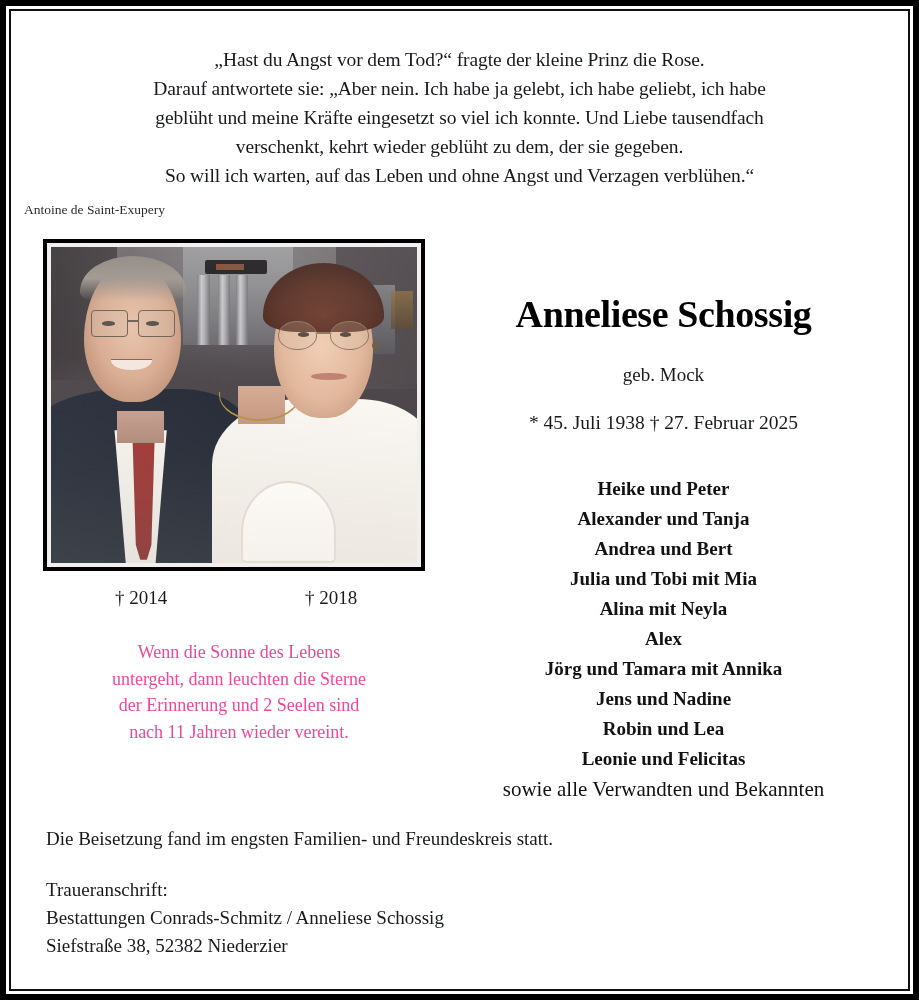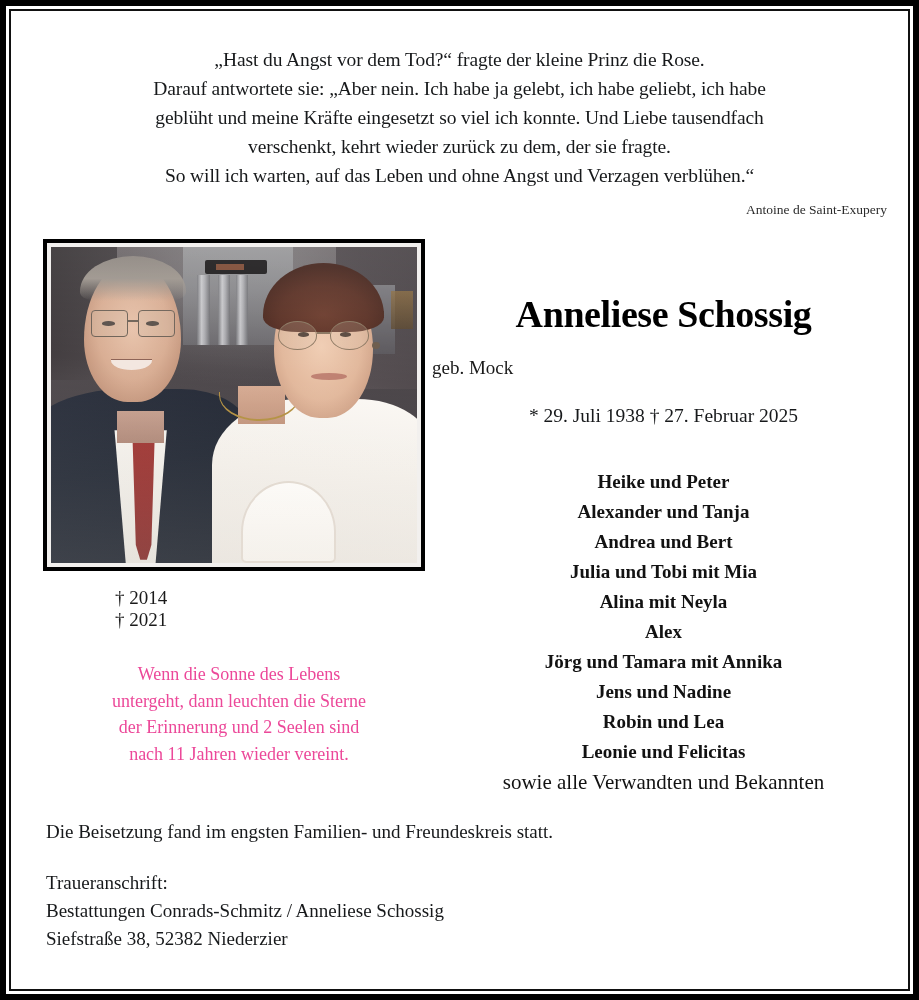--- a/index.html
+++ b/index.html
@@ -44,21 +44,21 @@
   .quote {
     text-align: center;
     font-size: 19.5px;
     line-height: 29px;
     color: #17191b;
     margin-top: 34px;
     letter-spacing: -0.1px;
   }
   .quote-line { white-space: nowrap; }
   .quote-author {
-    text-align: right;
+    text-align: left;
     font-size: 13.5px;
     color: #2b2b2b;
     margin-top: 12px;
     padding-right: 8px;
   }
 
   
   .middle {
     display: flex;
     align-items: flex-start;
@@ -343,21 +343,20 @@
     position: absolute; inset: 0;
     background: linear-gradient(185deg, rgba(255,255,255,0.10) 0%, rgba(255,255,255,0.0) 40%, rgba(255,252,248,0.16) 100%);
     pointer-events: none;
   }
 
   
   .years {
     display: flex;
     margin-top: 16px;
     padding-left: 22px;
-    flex-direction: column;
   }
   .year {
     font-size: 19px;
     color: #1a1a1a;
     width: 190px;
     text-align: center;
   }
 
   
   .verse {
@@ -372,24 +371,24 @@
   
   .deceased-name {
     text-align: center;
     font-size: 38px;
     font-weight: bold;
     letter-spacing: -0.4px;
     color: #000000;
     line-height: 1.04;
   }
   .maiden-name {
-    text-align: left;
+    text-align: center;
     font-size: 19px;
     color: #1a1a1a;
-    margin-top: 22px;
+    margin-top: 29px;
   }
   .life-dates {
     text-align: center;
     font-size: 19.5px;
     color: #17191b;
     margin-top: 26px;
     white-space: nowrap;
   }
   .mourners {
     margin-top: 40px;
@@ -430,21 +429,21 @@
 
 <div class="obituary">
   <div class="inner-rule"></div>
 
   <div class="page-body">
 
     <div class="quote">
       <div class="quote-line">„Hast du Angst vor dem Tod?“  fragte der kleine Prinz die Rose.</div>
       <div class="quote-line">Darauf antwortete sie: „Aber nein. Ich habe ja gelebt, ich habe geliebt, ich habe</div>
       <div class="quote-line">geblüht und meine Kräfte eingesetzt so viel ich konnte. Und Liebe tausendfach</div>
-      <div class="quote-line">verschenkt, kehrt wieder zurück zu dem, der sie fragte.</div>
+      <div class="quote-line">verschenkt, kehrt wieder geblüht zu dem, der sie gegeben.</div>
       <div class="quote-line">So will ich warten, auf das Leben und ohne Angst  und Verzagen verblühen.“</div>
     </div>
     <div class="quote-author">Antoine de Saint-Exupery</div>
 
     <div class="middle">
 
       <div class="col-left">
 
         <div class="photo-frame">
           <div class="photo">
@@ -489,36 +488,36 @@
             </div>
             <div class="woman-earring"></div>
             <div class="woman-mouth"></div>
 
             <div class="photo-haze"></div>
           </div>
         </div>
 
         <div class="years">
           <div class="year">† 2014</div>
-          <div class="year">† 2021</div>
+          <div class="year">† 2018</div>
         </div>
 
         <div class="verse">
           <div>Wenn die Sonne des Lebens</div>
           <div>untergeht, dann leuchten die Sterne</div>
           <div>der Erinnerung und 2 Seelen sind</div>
           <div>nach 11 Jahren wieder vereint.</div>
         </div>
 
       </div>
 
       <div class="col-right">
         <div class="deceased-name">Anneliese Schossig</div>
         <div class="maiden-name">geb. Mock</div>
-        <div class="life-dates">* 29. Juli 1938   † 27. Februar 2025</div>
+        <div class="life-dates">* 45. Juli 1938   † 27. Februar 2025</div>
 
         <div class="mourners">
           <div class="mourner">Heike und Peter</div>
           <div class="mourner">Alexander und Tanja</div>
           <div class="mourner">Andrea und Bert</div>
           <div class="mourner">Julia und Tobi mit Mia</div>
           <div class="mourner">Alina mit Neyla</div>
           <div class="mourner">Alex</div>
           <div class="mourner">Jörg und Tamara mit Annika</div>
           <div class="mourner">Jens und Nadine</div>

